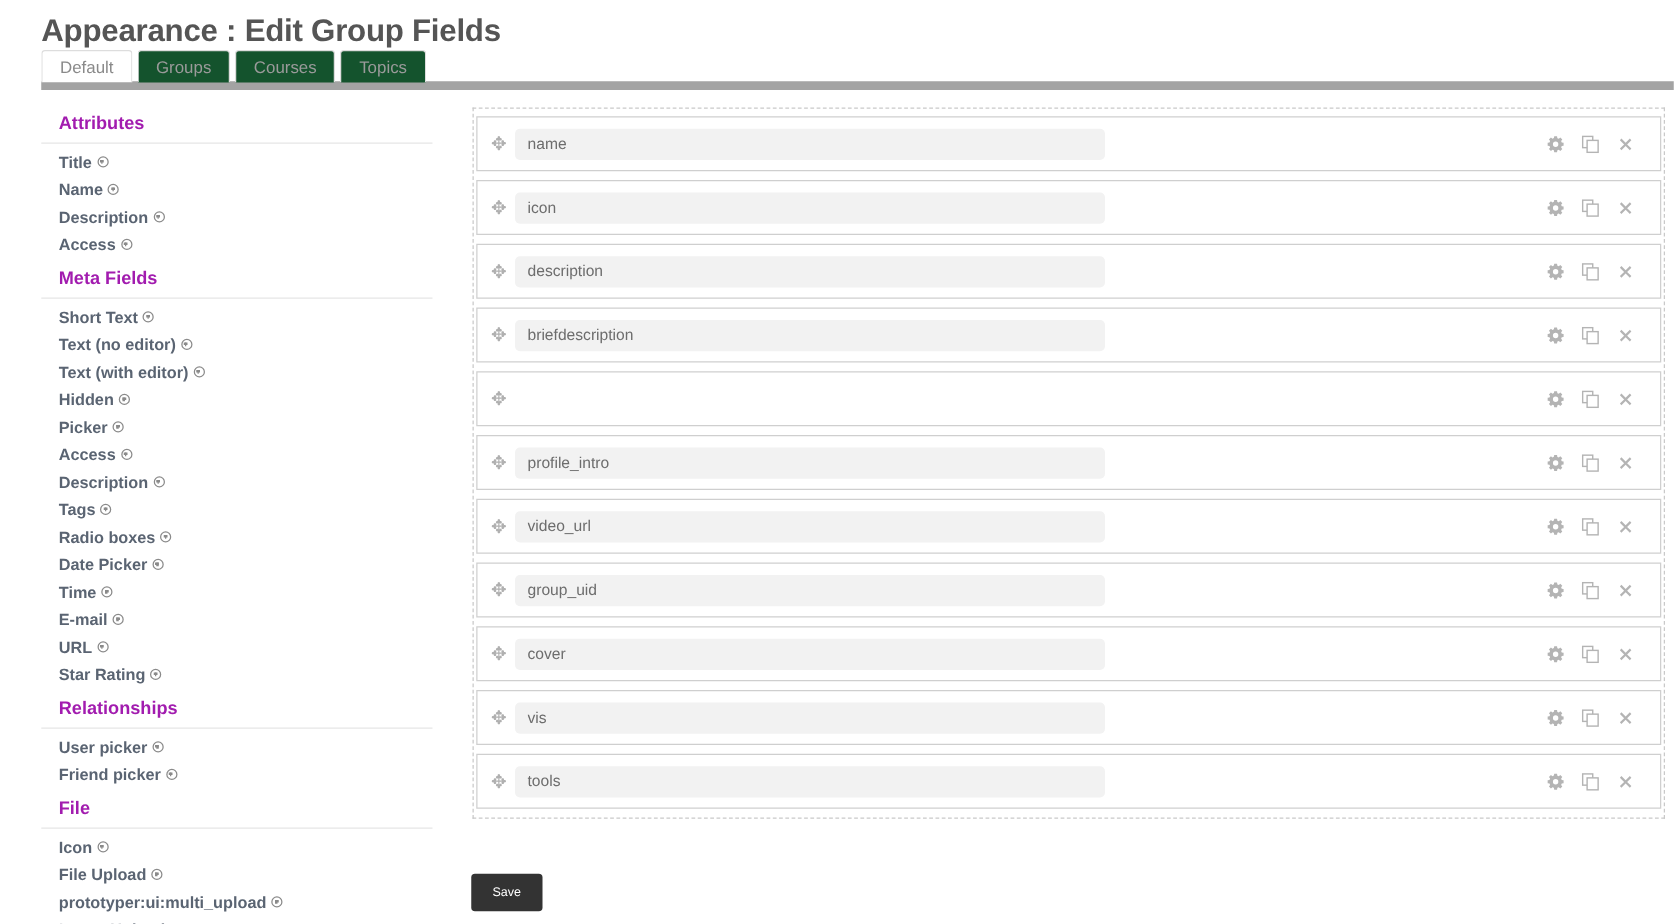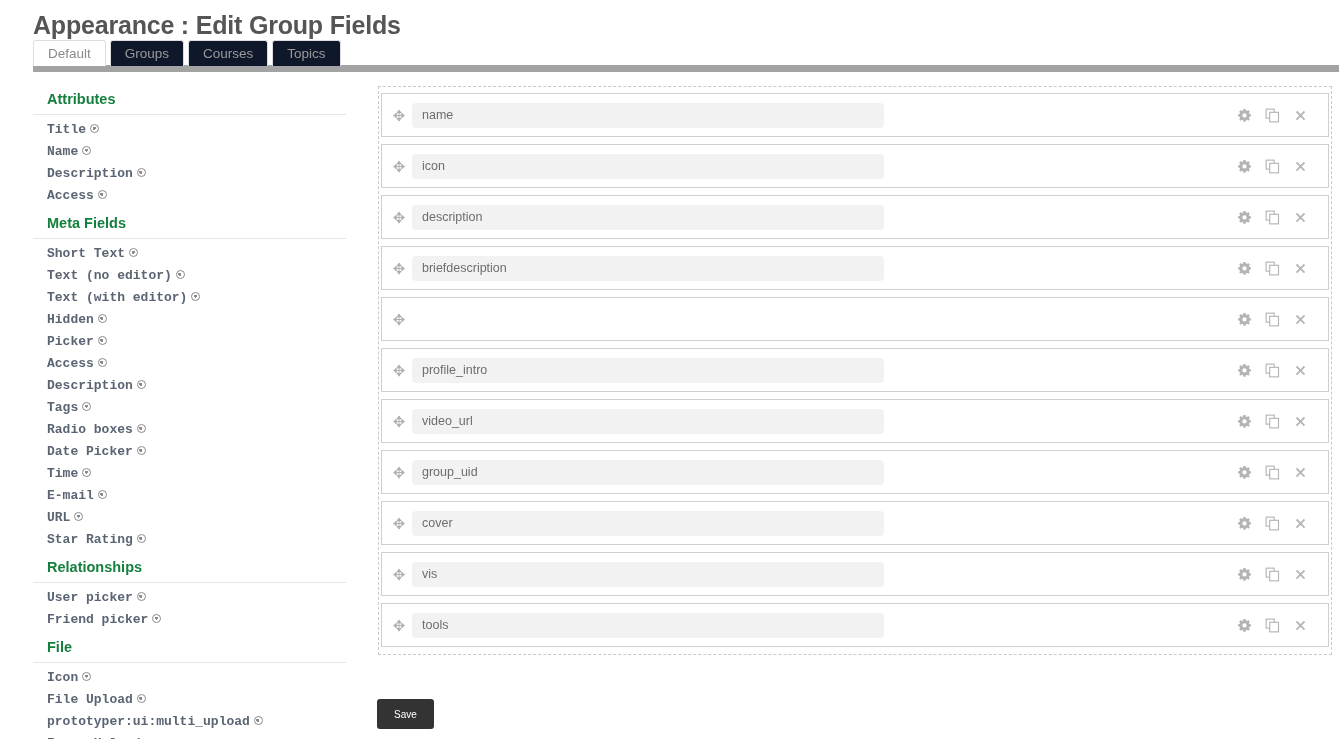--- a/index.html
+++ b/index.html
@@ -22,52 +22,51 @@
   .tabbar {
     position: absolute; left: 14px; top: 46px;
     width: 1311px; height: 26px;
     border-bottom: 7px solid #a3a3a3;
     display: flex; align-items: flex-end; gap: 4px;
   }
   .tab {
     height: 26px; padding: 0 14px;
     display: flex; align-items: center;
     font-size: 13.5px; color: #9a9a9a;
-    background: #0f172a;
+    background: #14532d;
     border: 1px solid #dddddd;
     border-bottom: none;
     border-radius: 3px 3px 0 0;
     position: relative; top: 1px;
     cursor: pointer;
   }
   .tab.active {
     background: #ffffff;
     color: #8a8a8a;
     border-bottom: 1px solid #ffffff;
   }
 
   
   .sidebar {
     position: absolute; left: 14px; top: 85px;
     width: 330px;
   }
   .side-group { margin-bottom: 2px; }
   .side-heading {
-    font-size: 14.5px; font-weight: bold; color: #15803d;
+    font-size: 14.5px; font-weight: bold; color: #a21caf;
     padding: 6px 0 7px 14px;
     border-bottom: 1px solid #e6e6e6;
     margin-bottom: 4px; width: 313px;
   }
   .side-item {
     font-size: 13px; font-weight: bold; color: #5a6472;
     padding: 2px 0 2px 14px;
     line-height: 18px;
     cursor: pointer;
     white-space: nowrap;
-    font-family: Liberation Mono, monospace;
   }
   .plus-circle {
     display: inline-block;
     width: 9px; height: 9px;
     border: 1.5px solid #8a8a8a;
     border-radius: 50%;
     position: relative;
     margin-left: 4px;
     vertical-align: 0px;
   }

